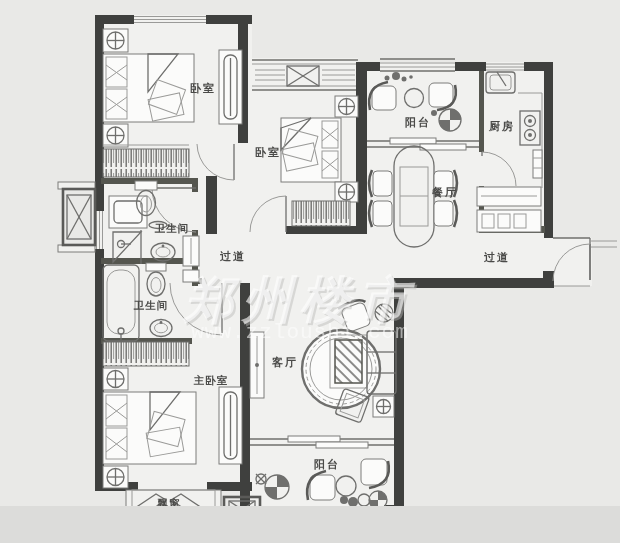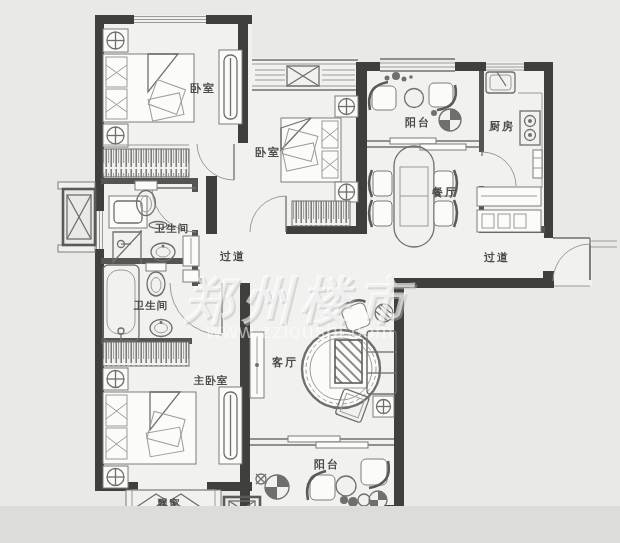--- a/index.html
+++ b/index.html
@@ -1,17 +1,17 @@
 <!DOCTYPE html>
 <html><head>
 <meta charset="utf-8">
 <style>
   html,body{margin:0;padding:0;}
   body{background:#dcdcda;font-family:"Liberation Sans",sans-serif;}
-  .stage{position:relative;width:620px;height:506px;background:#e9e9e7;overflow:hidden;}
+  .stage{position:relative;width:620px;height:506px;background:#e9e9e7;overflow:hidden;font-family:Liberation Mono, monospace;}
   svg{display:block;}
   .w{fill:#3f403e;stroke:none;}
   .w2{fill:#55564f;}
   .floor{fill:#f1f1ef;}
   .ln{stroke:#9a9a98;stroke-width:1;fill:none;}
   .lnd{stroke:#6f6f6d;stroke-width:1.3;fill:none;}
   .lnf{stroke:#7d7d7b;stroke-width:1;fill:#f1f1ef;}
   .lnfw{stroke:#7d7d7b;stroke-width:1;fill:#fbfbfa;}
   .thick{stroke:#5a5a58;stroke-width:2.6;fill:none;}
   .fillg{fill:#6f6f6d;stroke:none;}

